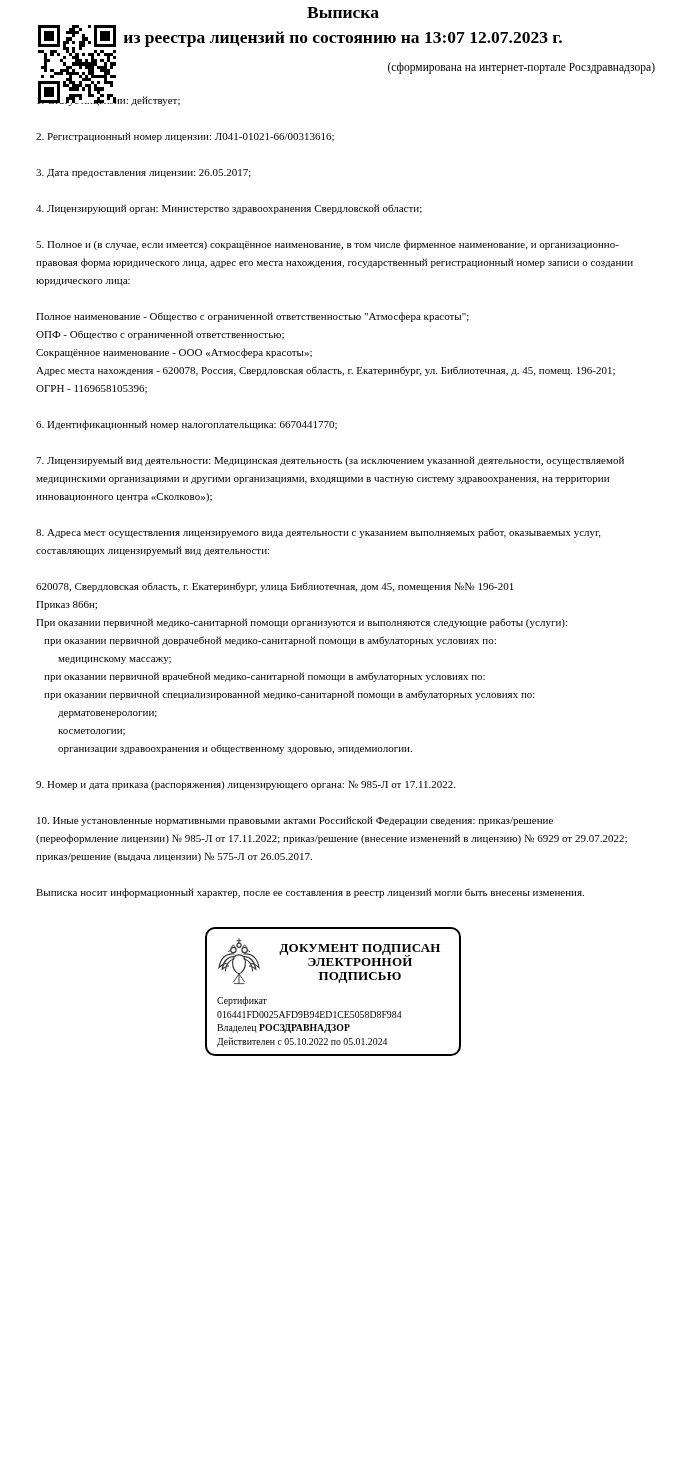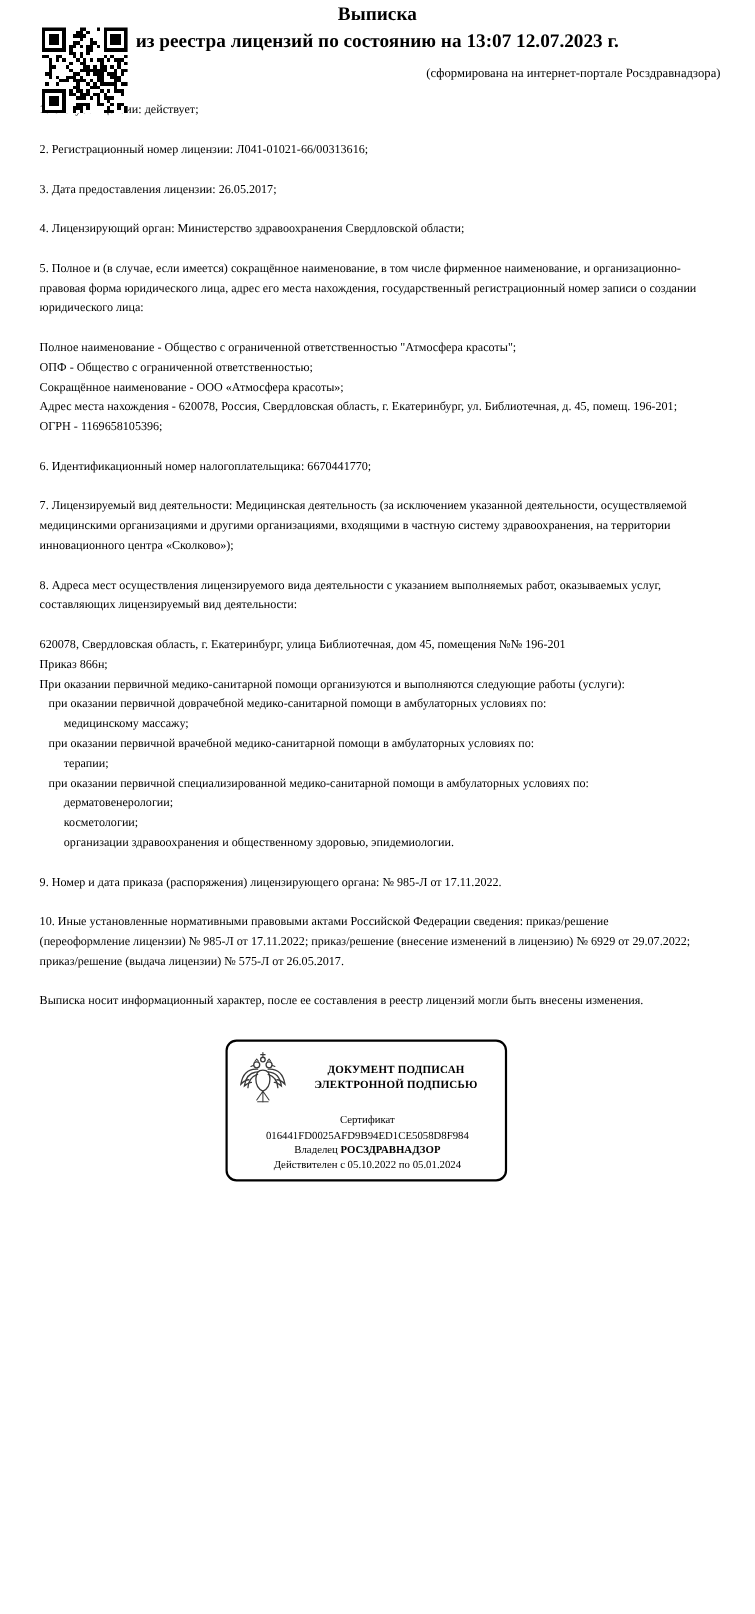--- a/index.html
+++ b/index.html
@@ -18,22 +18,22 @@
   .line { min-height:18px; }
   .line.i1 { text-indent:8px; }
   .line.i2 { text-indent:22px; }
   .stamp {
     margin:26px 0 0 205px; width:256px; min-height:104px;
     border:2px solid #000; border-radius:10px; padding:7px 8px 6px 8px;
     background:#fff;
   }
   .stamp-top { display:flex; align-items:center; gap:6px; }
   .emblem { width:48px; height:52px; flex:0 0 auto; }
-  .stamp-title { flex:1; text-align:center; font-weight:bold; font-size:10px; line-height:14px; letter-spacing:0.2px; color:#000; }
-  .stamp-info { margin-top:6px; font-size:9.8px; line-height:13.5px; color:#000; padding-left:2px;text-align:center; }
+  .stamp-title { flex:1; text-align:center; font-weight:bold; font-size:13px; line-height:14px; letter-spacing:0.2px; color:#000; }
+  .stamp-info { margin-top:6px; font-size:9.8px; line-height:13.5px; color:#000; padding-left:2px; }
   .owner-value { font-weight:bold; }
 </style>
 </head>
 <body>
 
 <div class="page">
 
   <div class="qr"><svg width="78" height="78" viewBox="0 0 25 25" shape-rendering="crispEdges">
         <rect width="25" height="25" fill="#fff"></rect>
         <rect x="11" y="0" width="1" height="1" fill="#000"></rect>
@@ -268,21 +268,20 @@
       <div class="para">
         <div class="line">8. Адреса мест осуществления лицензируемого вида деятельности с указанием выполняемых работ, оказываемых услуг, составляющих лицензируемый вид деятельности:</div>
       </div>
       <div class="para">
         <div class="line">620078, Свердловская область, г. Екатеринбург, улица Библиотечная, дом 45, помещения №№ 196-201</div>
         <div class="line">Приказ 866н;</div>
         <div class="line">При оказании первичной медико-санитарной помощи организуются и выполняются следующие работы (услуги):</div>
         <div class="line i1">при оказании первичной доврачебной медико-санитарной помощи в амбулаторных условиях по:</div>
         <div class="line i2">медицинскому массажу;</div>
         <div class="line i1">при оказании первичной врачебной медико-санитарной помощи в амбулаторных условиях по:</div>
-        <div class="line i2">терапии;</div>
         <div class="line i1">при оказании первичной специализированной медико-санитарной помощи в амбулаторных условиях по:</div>
         <div class="line i2">дерматовенерологии;</div>
         <div class="line i2">косметологии;</div>
         <div class="line i2">организации здравоохранения и общественному здоровью, эпидемиологии.</div>
       </div>
       <div class="para">
         <div class="line">9. Номер и дата приказа (распоряжения) лицензирующего органа: № 985-Л от 17.11.2022.</div>
       </div>
       <div class="para">
         <div class="line">10. Иные установленные нормативными правовыми актами Российской Федерации сведения: приказ/решение (переоформление лицензии) № 985-Л от 17.11.2022; приказ/решение (внесение изменений в лицензию) № 6929 от 29.07.2022; приказ/решение (выдача лицензии) № 575-Л от 26.05.2017.</div>

